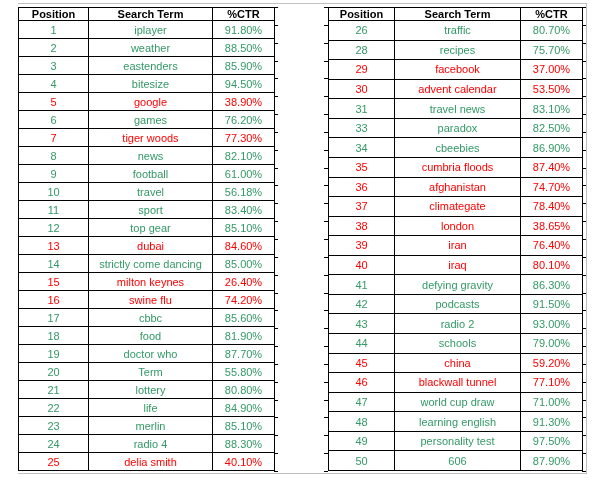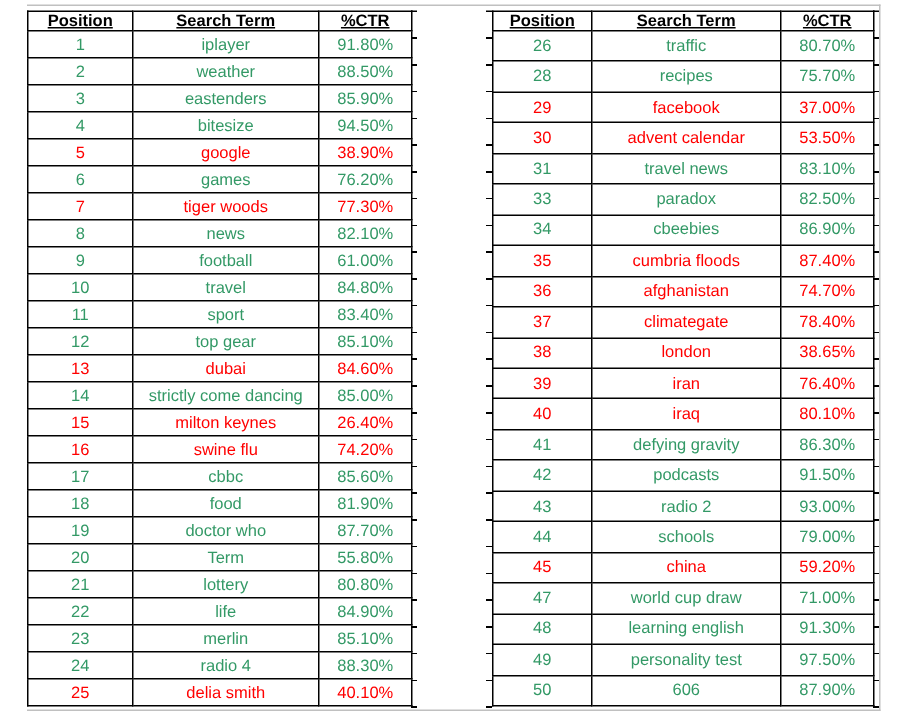--- a/index.html
+++ b/index.html
@@ -19,21 +19,21 @@
   #table-right { left: 328px; top: 7px; width: 254px; height: 464px; }
   .ctr-table th, .ctr-table td {
     border: 1px solid #000000;
     text-align: center;
     vertical-align: middle;
     padding: 0 2px;
     font-size: 11px;
     white-space: nowrap;
     overflow: hidden;
   }
-  .ctr-table th { font-weight: bold; color: #000000; font-size: 11px; text-decoration: underline; }
+  .ctr-table th { font-weight: bold; color: #000000; font-size: 11px; }
   tr.green td { color: #339966; }
   tr.red td   { color: #ff0000; }
   
   .gridline { position: absolute; background: #c0c0c0; }
   #gridline-top    { left: 18px;  top: 3px;   width: 569px; height: 1px; }
   #gridline-bottom { left: 18px;  top: 473px; width: 569px; height: 1px; }
   #gridline-right  { left: 586px; top: 3px;   width: 1px;   height: 471px; }
   
   .stub-strip {
     position: absolute;
@@ -118,21 +118,21 @@
 
       <tr class="green">
         <td>9</td>
         <td>football</td>
         <td>61.00%</td>
       </tr>
 
       <tr class="green">
         <td>10</td>
         <td>travel</td>
-        <td>84.80%</td>
+        <td>56.18%</td>
       </tr>
 
       <tr class="green">
         <td>11</td>
         <td>sport</td>
         <td>83.40%</td>
       </tr>
 
       <tr class="green">
         <td>12</td>
@@ -339,20 +339,25 @@
         <td>schools</td>
         <td>79.00%</td>
       </tr>
 
       <tr class="red">
         <td>45</td>
         <td>china</td>
         <td>59.20%</td>
       </tr>
 
+      <tr class="red">
+        <td>46</td>
+        <td>blackwall tunnel</td>
+        <td>77.10%</td>
+      </tr>
 
       <tr class="green">
         <td>47</td>
         <td>world cup draw</td>
         <td>71.00%</td>
       </tr>
 
       <tr class="green">
         <td>48</td>
         <td>learning english</td>

